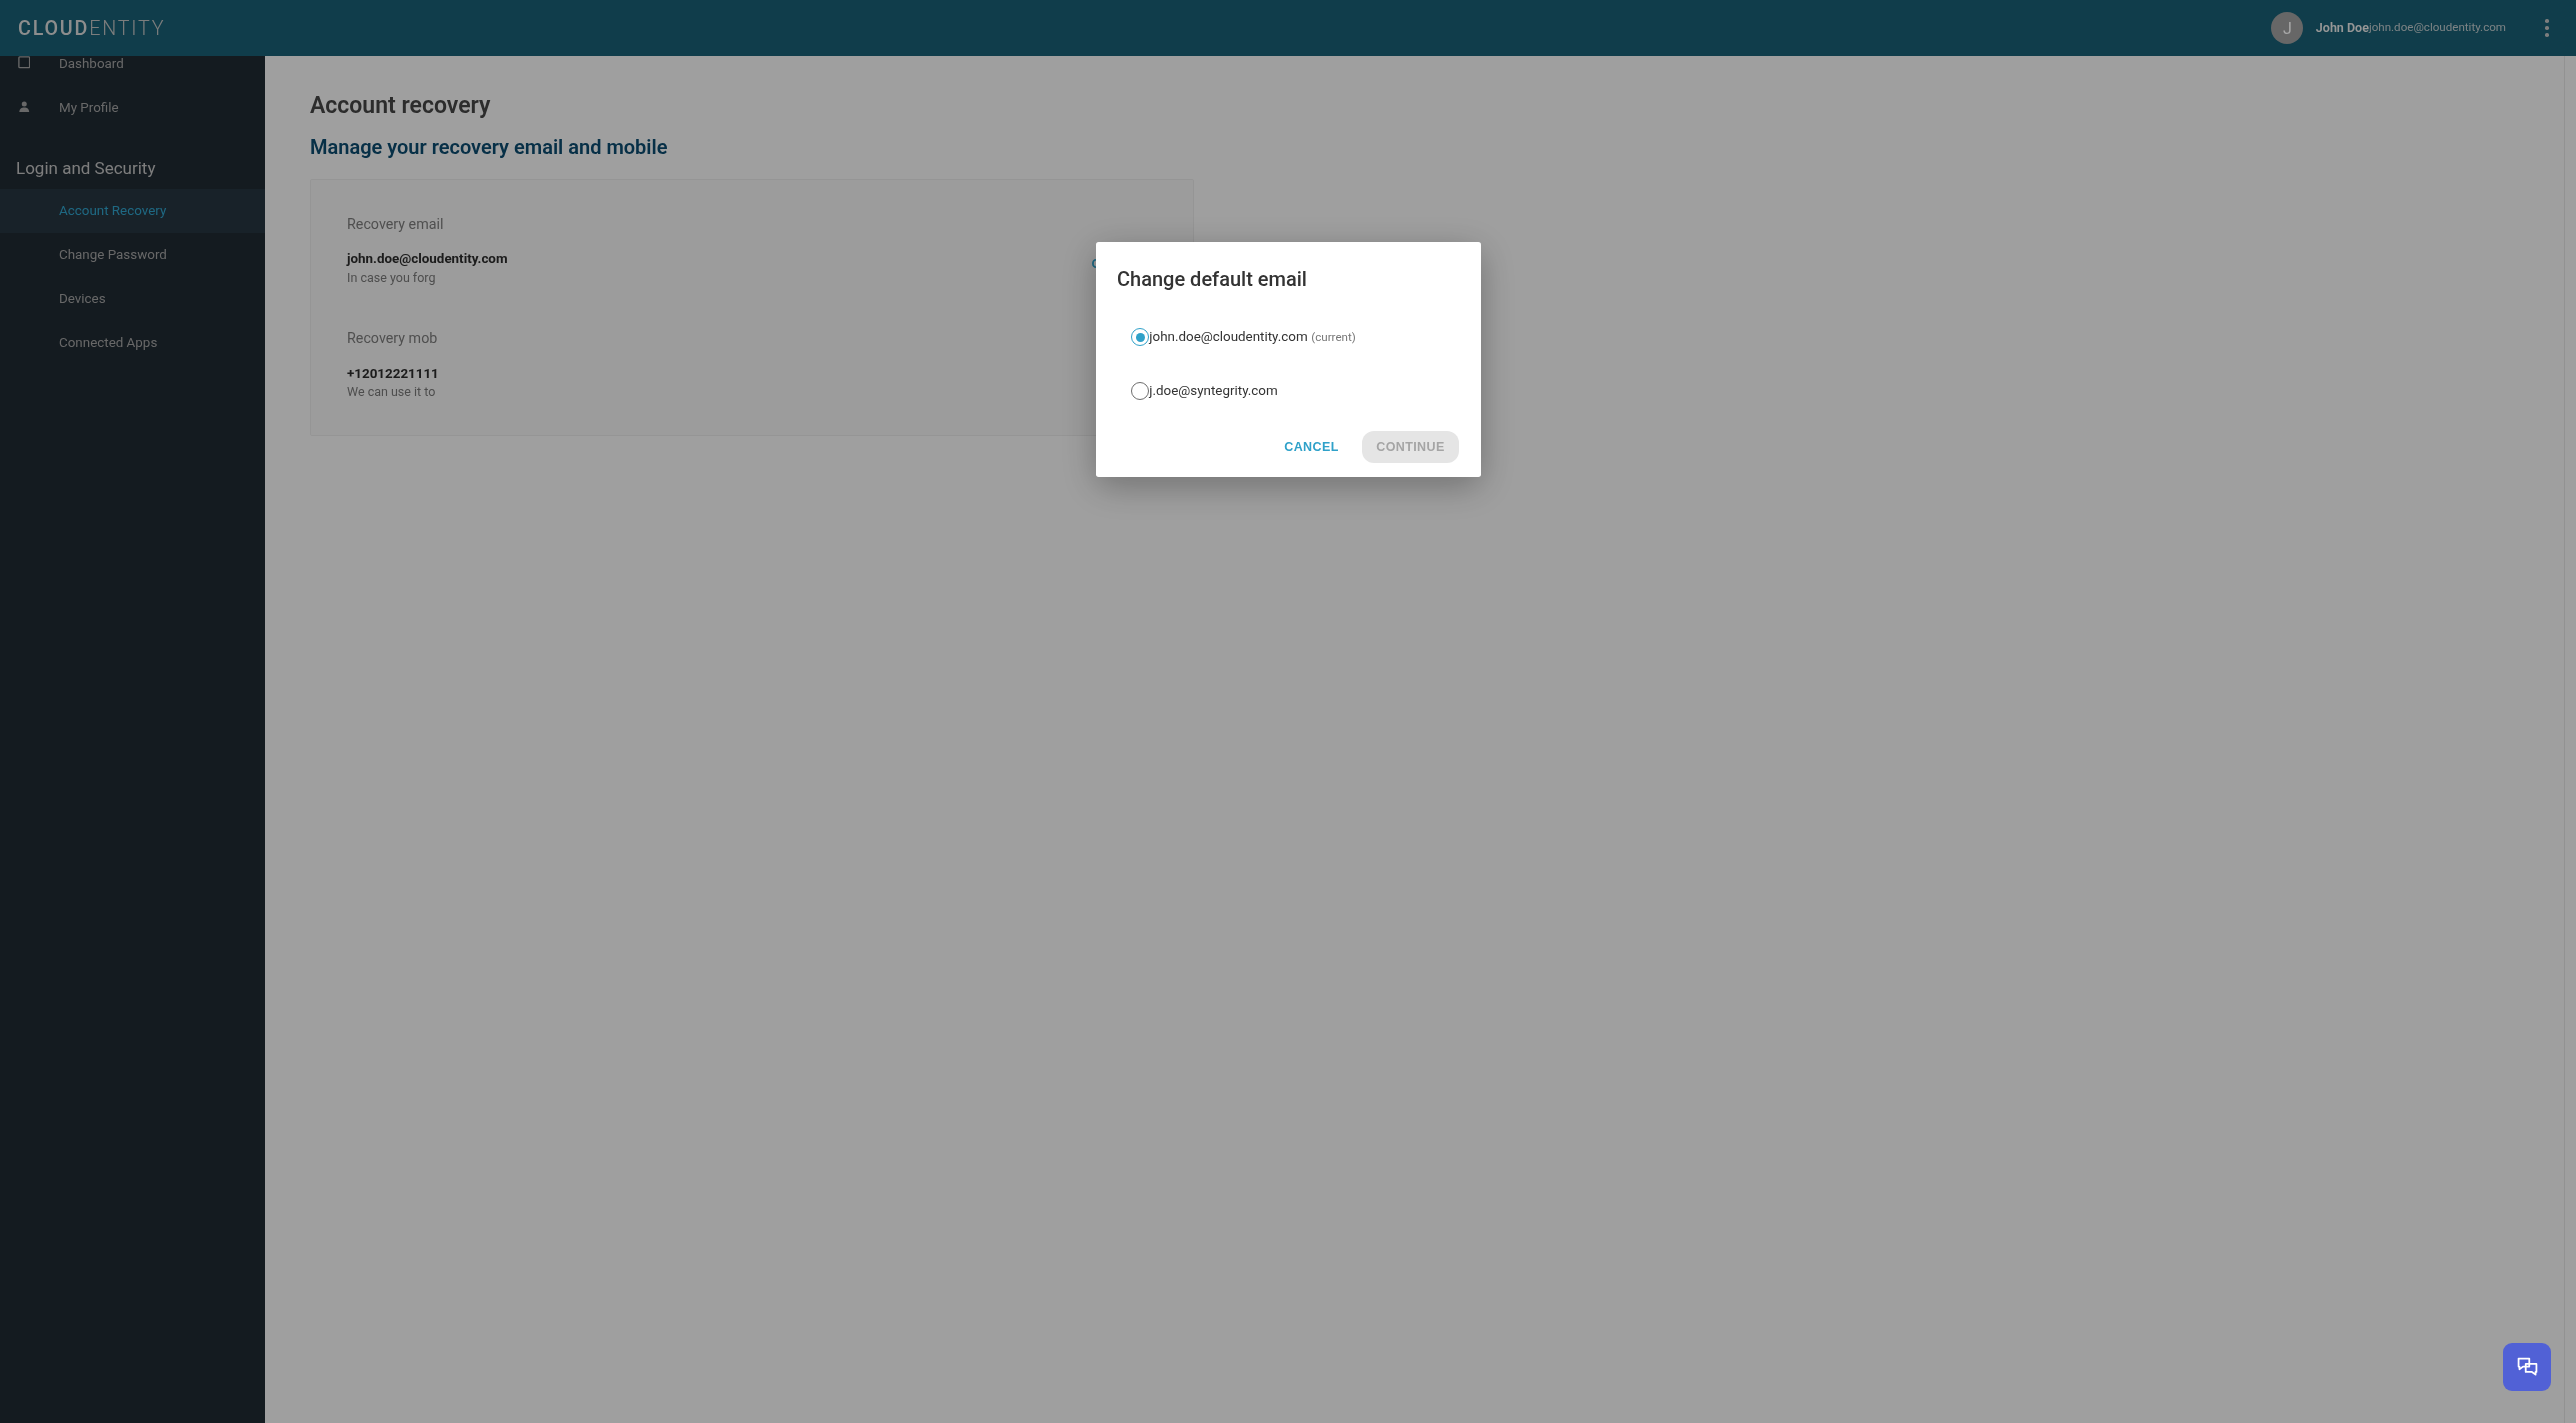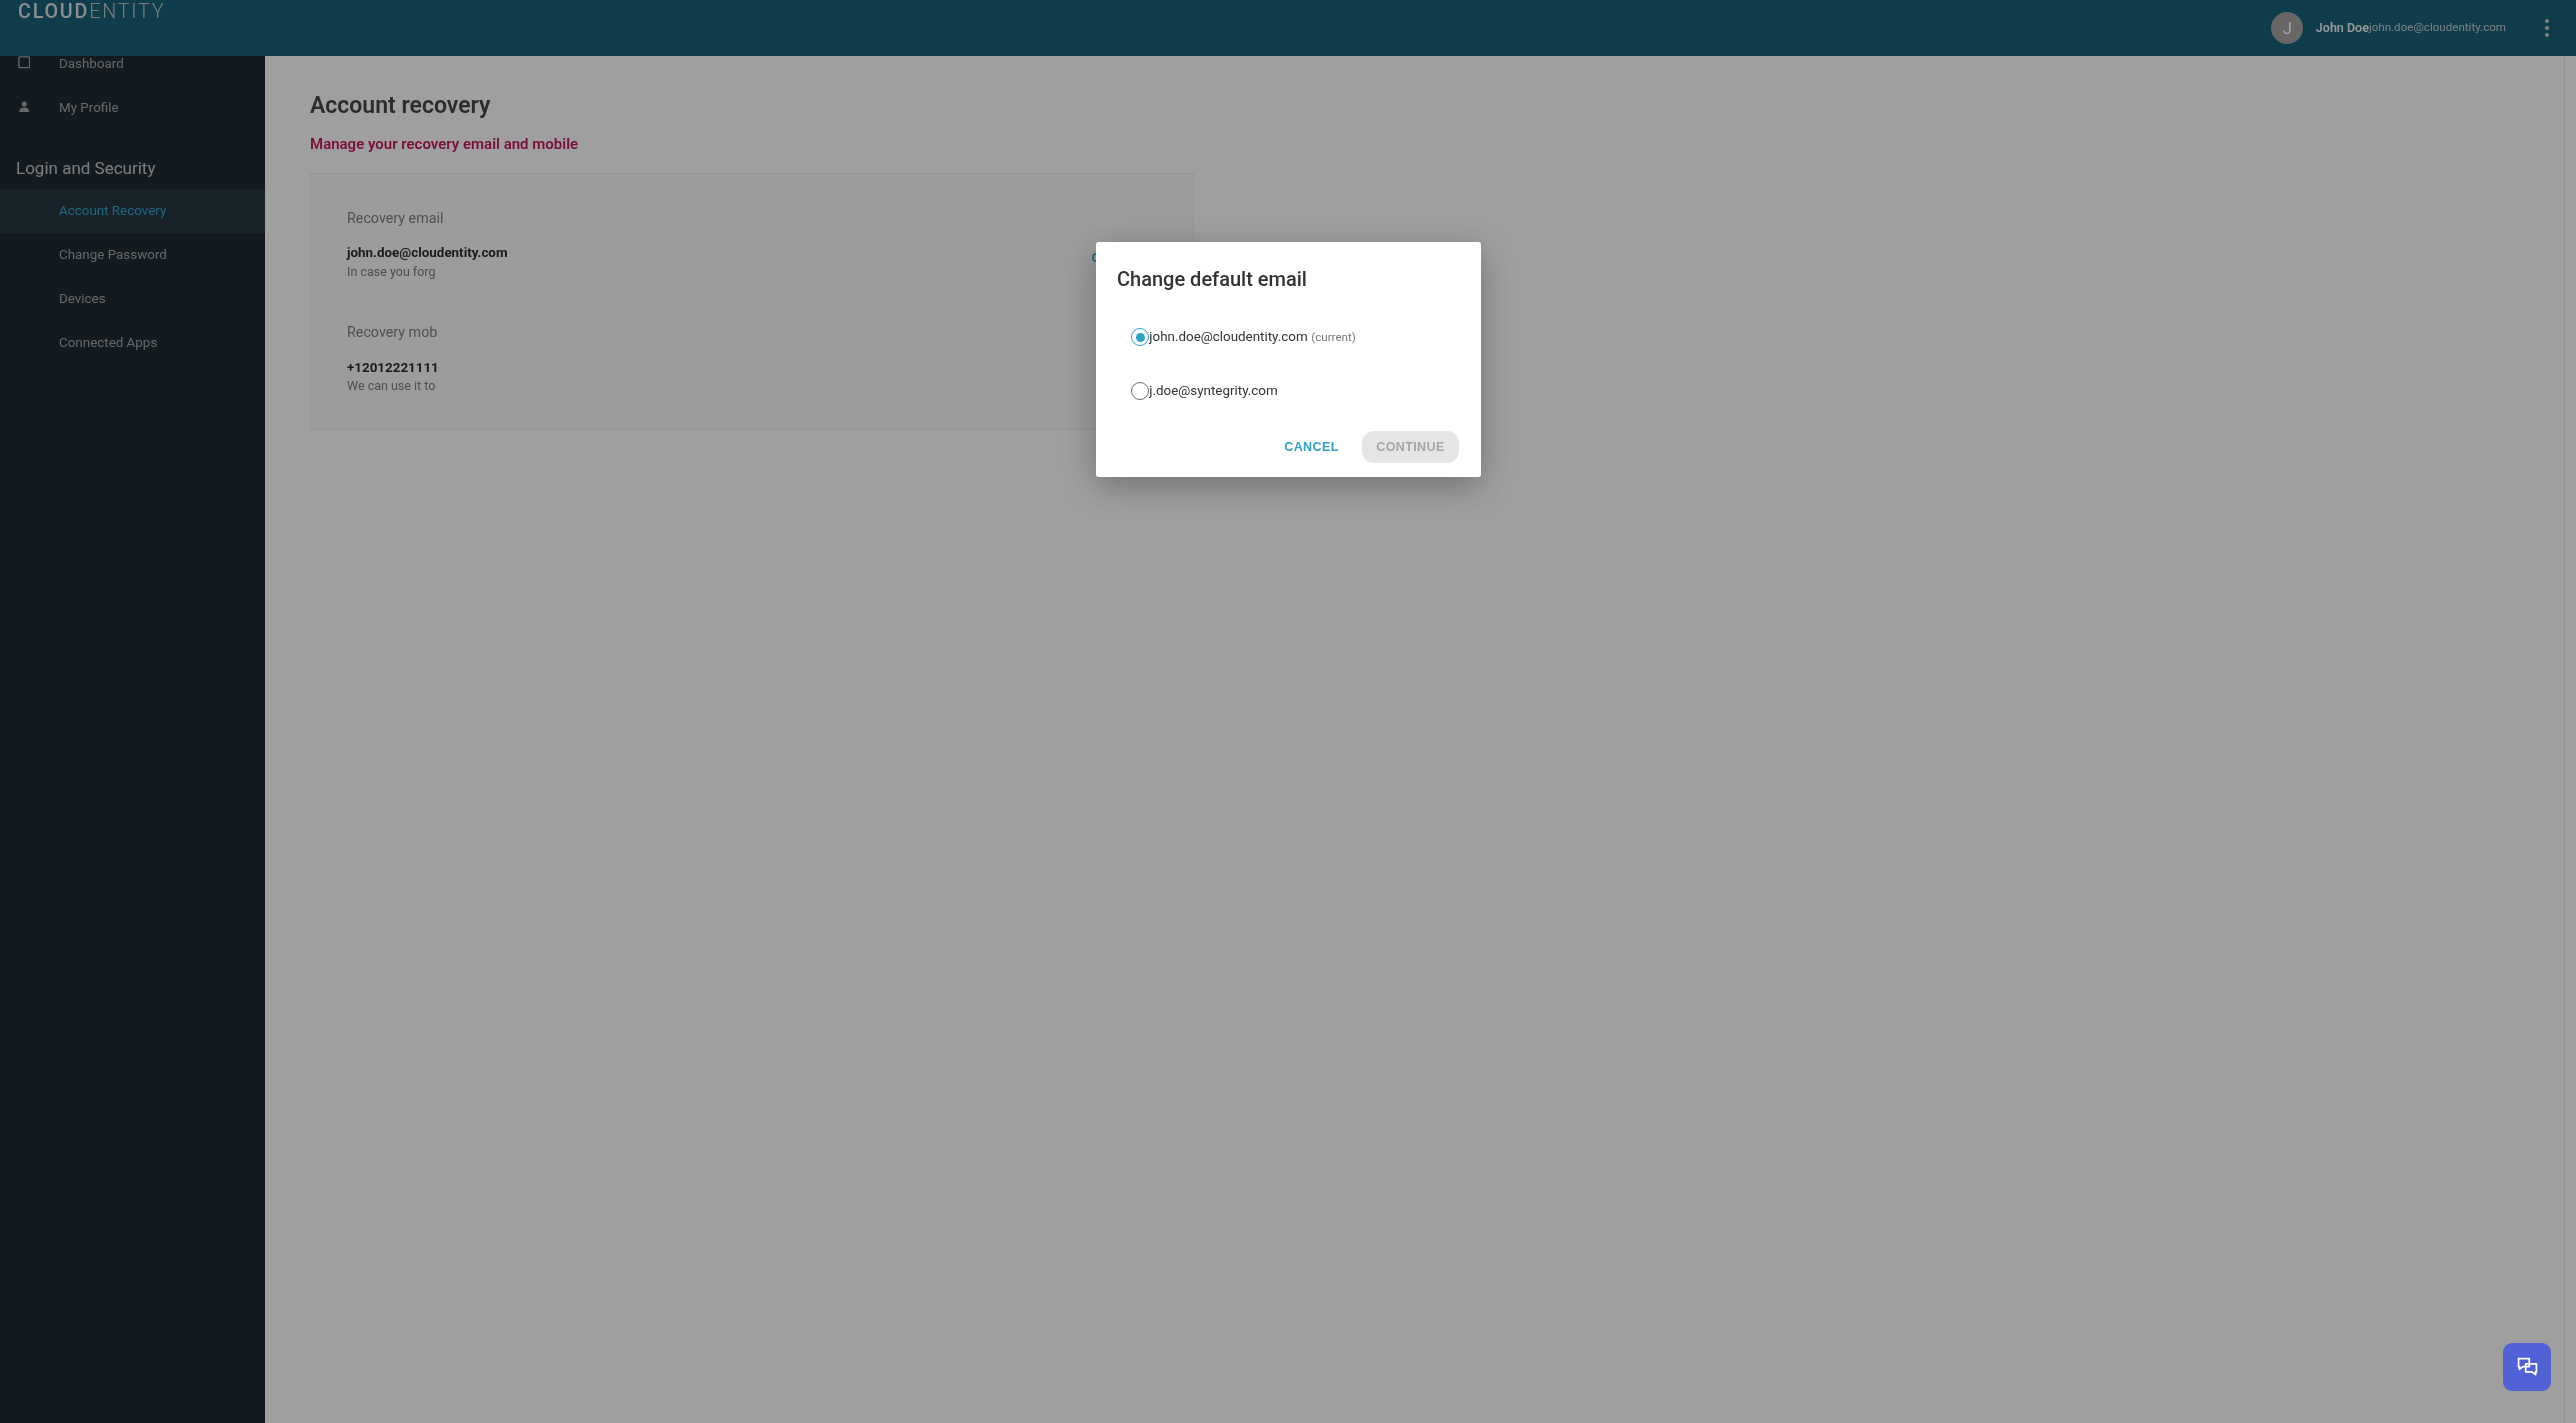--- a/index.html
+++ b/index.html
@@ -8,20 +8,21 @@
     font-family: -apple-system, BlinkMacSystemFont, "Segoe UI", Roboto, "Helvetica Neue", Arial, sans-serif;
     background: #f5f5f5;
     color: #333;
     overflow: hidden;
   }
   
   .header {
     height: 56px;
     background: #1a5f73;
     display: flex;
+    align-items: center;
     justify-content: space-between;
     padding: 0 18px;
     position: relative;
     z-index: 10;
   }
   .logo {
     color: #d9d9d9;
     font-size: 19.7px;
     font-weight: 500;
     letter-spacing: 1.8px;
@@ -114,23 +115,23 @@
     padding: 36px 45px;
     position: relative;
   }
   .page-title {
     font-size: 23px;
     font-weight: 600;
     color: #444;
     margin-bottom: 16px;
   }
   .page-subtitle {
-    font-size: 15px;
+    font-size: 20px;
     font-weight: 600;
-    color: #be185d;
+    color: #0c4a6e;
     margin-bottom: 19.7px;
   }
   .card {
     background: #f0f0f0;
     border: 0.9px solid #e5e5e5;
     padding: 36px 36px 27px;
     border-radius: 1.8px;
     max-width: 884px;
   }
   .section-label {

